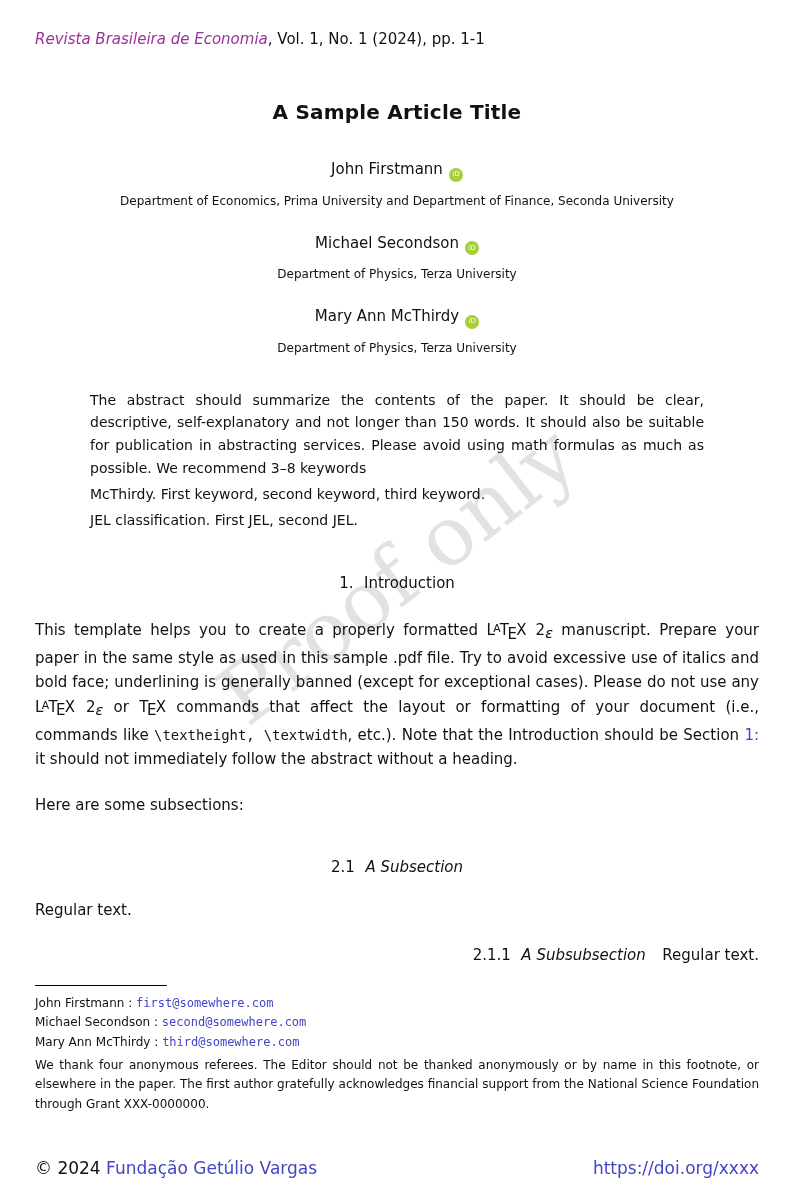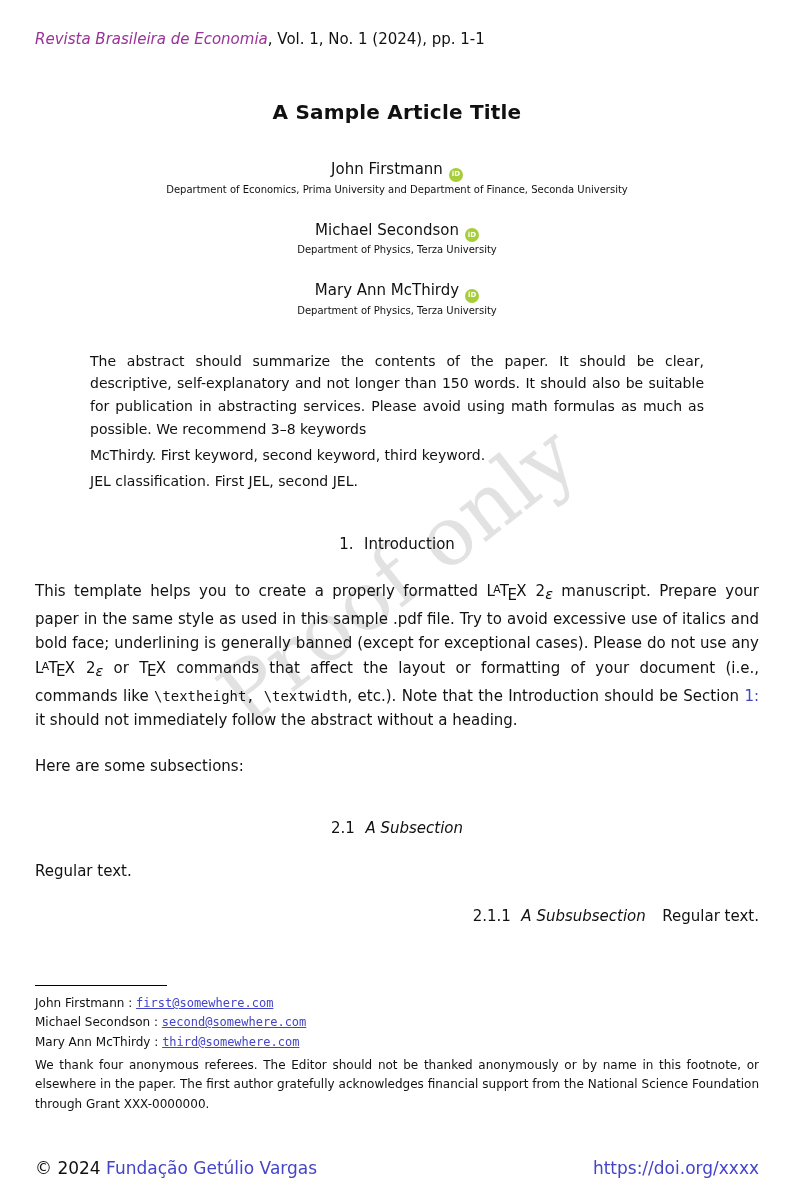--- a/index.html
+++ b/index.html
@@ -53,22 +53,22 @@
     display: inline-flex;
     align-items: center;
     justify-content: center;
     width: 14px; height: 14px;
     border-radius: 50%;
     background: var(--orcid, #A6CE39);
     margin-left: 6px;
     vertical-align: -2px;
     cursor: pointer;
   }
-  .orcid-text { color: #ffffff; font-size: 7px; font-weight: bold; line-height: 1; }
-  .affiliation { font-size: 10px; margin-top: 2px; }
+  .orcid-text { color: #ffffff; font-size: 7px; font-weight: normal; line-height: 1; }
+  .affiliation { font-size: 12px; margin-top: 12px; }
 
   .abstract { margin: 34px 55px 0 55px; font-size: 14px; line-height: 1.64; }
   .abstract-text { margin: 0; text-align: justify; }
   .abstract-meta { margin: 3px 0 0 0; text-align: left; }
 
   .section-heading { text-align: center; font-size: 15px; margin-top: 42px; }
   .sec-num { margin-right: 0.7em; }
   .sec-title { }
   .subsec-title { font-style: italic; }
 
@@ -93,21 +93,20 @@
   .lg-thin { margin-left: 0.04em; }
   .lg-eps { font-style: italic; vertical-align: -0.2em; font-size: 0.95em; }
 
   .bottom { margin-top: auto; }
   .footnote-rule { width: 132px; border-top: 1px solid #000000; margin-bottom: 8px; }
   .footnote-line { font-size: 12px; line-height: 1.6; }
   .email {
     font-family: "DejaVu Sans Mono", "Liberation Mono", monospace;
     color: var(--link, #4444C8);
     cursor: pointer;
-    text-decoration: underline;
   }
   .footnote-ack { margin: 4px 0 0 0; font-size: 12px; line-height: 1.62; text-align: justify; }
 
   .page-footer {
     display: flex;
     justify-content: space-between;
     align-items: baseline;
     font-size: 17px;
     margin-top: 44px;
   }

